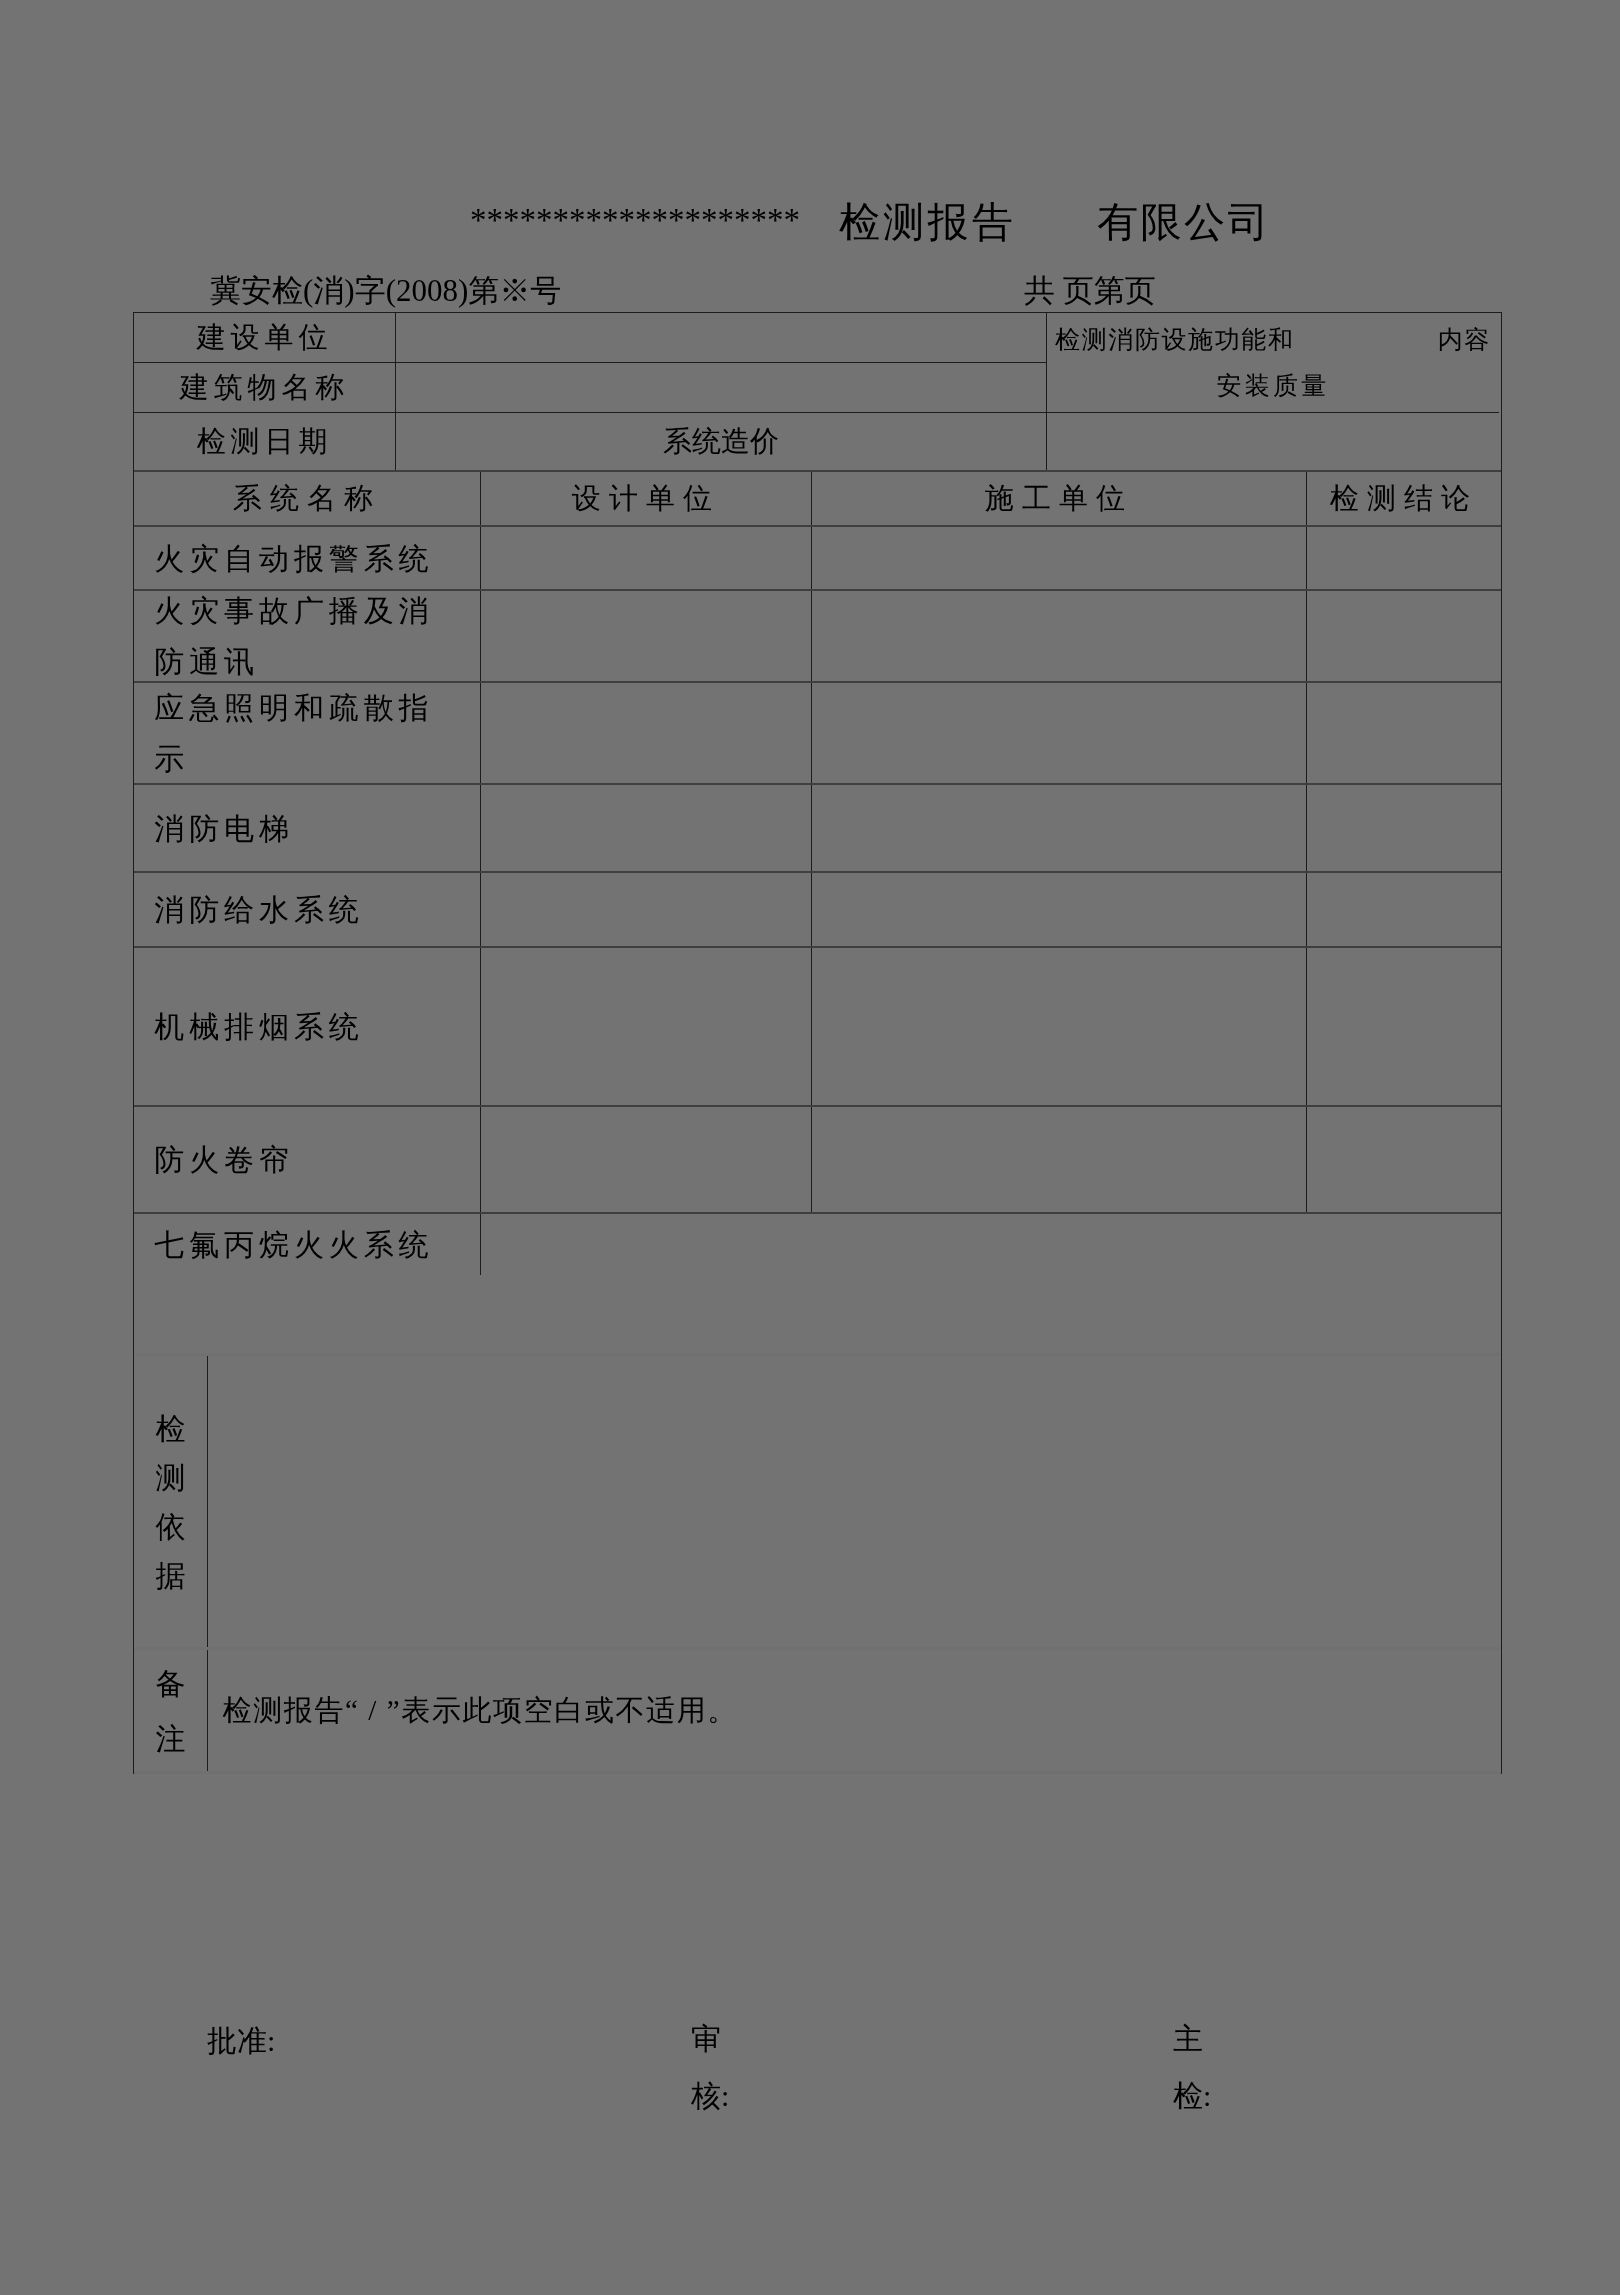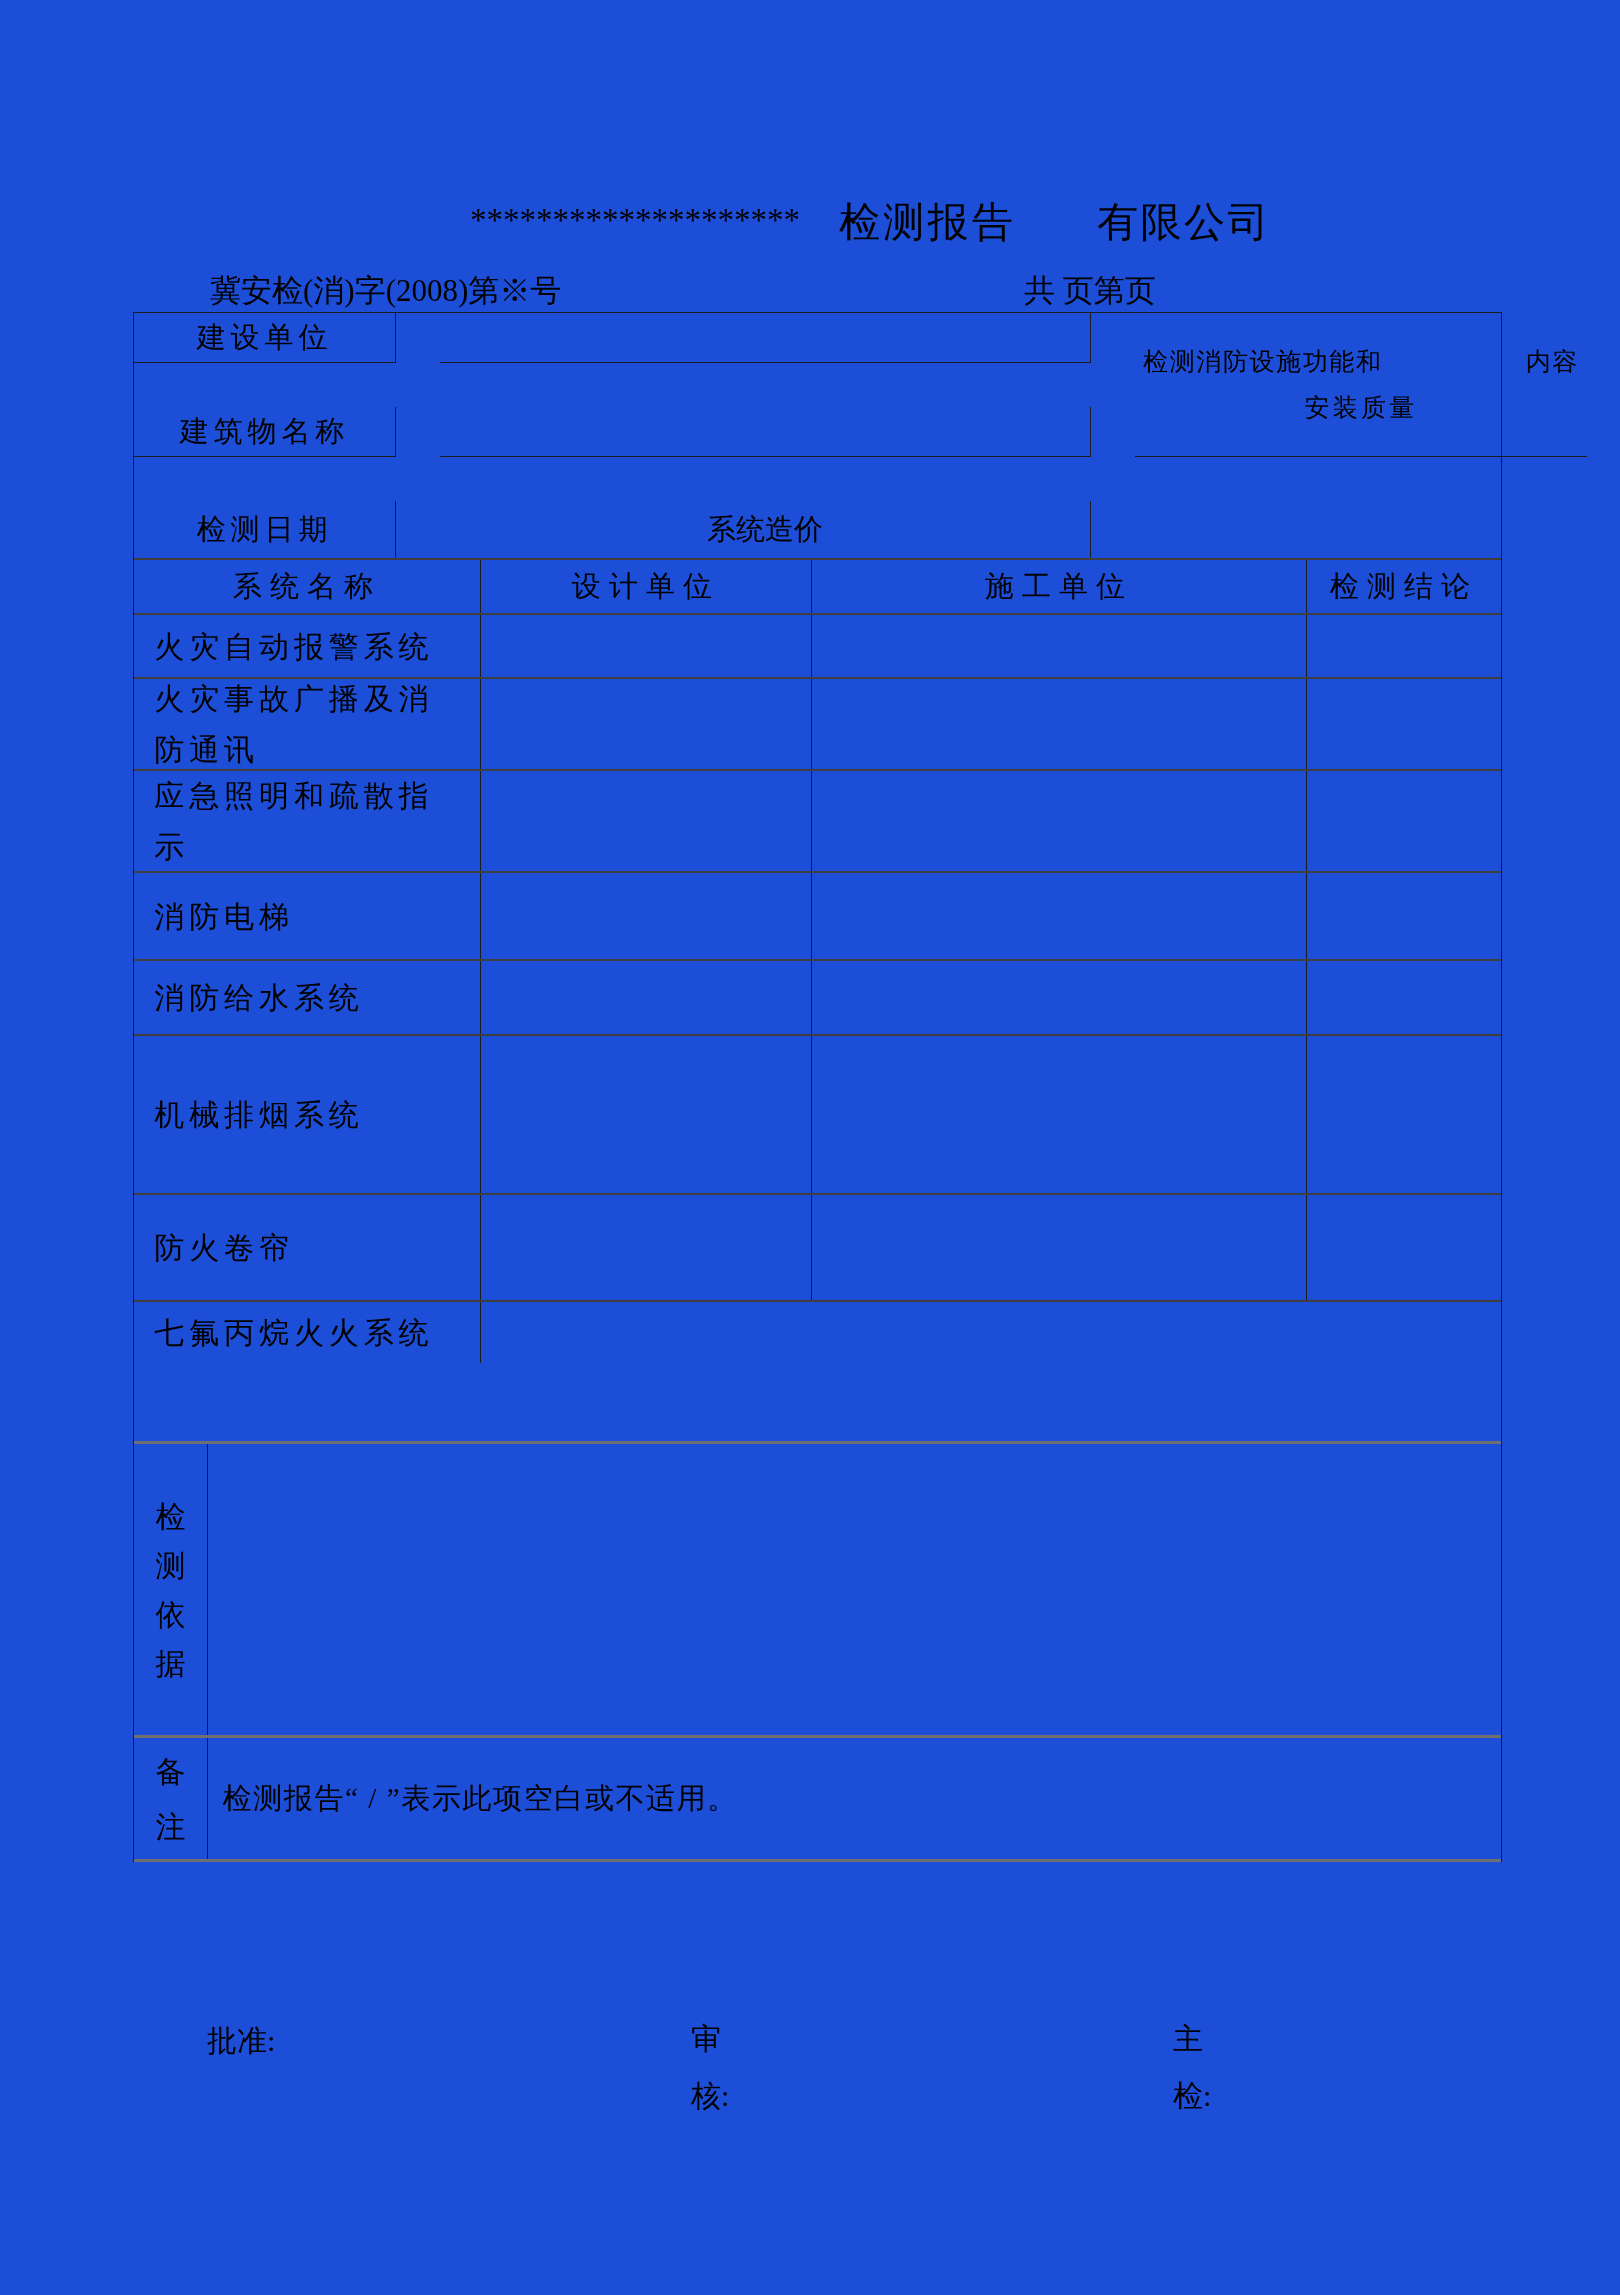--- a/index.html
+++ b/index.html
@@ -1,37 +1,37 @@
 <!DOCTYPE html>
 <html style="font-size:13px"><head>
 <meta charset="utf-8">
 <style>
   * { margin:0; padding:0; box-sizing:border-box; }
   html,body { background:#ffffff; }
   body { font-family:"Liberation Serif","DejaVu Serif",serif; color:#000; }
-  .page { position:relative; width:1620px; height:2295px; background:#1d4ed8; overflow:hidden; }
+  .page { position:relative; width:1620px; height:2295px; background:#737373; overflow:hidden; }
 
   
   .title-line { position:absolute; top:195px; left:470px; height:54px; white-space:nowrap; }
   .title-stars { font-size:33px; letter-spacing:0px; vertical-align:4.9px; }
   .title-report { font-size:41px; letter-spacing:3.3px; margin-left:39px; }
   .title-company { font-size:41px; letter-spacing:2.4px; margin-left:81px; }
 
   
   .subtitle-line { position:absolute; top:270px; left:0; width:100%; height:37px; font-size:31px; }
   .doc-number { position:absolute; left:210px; top:0; }
   .pagination { position:absolute; left:1024px; top:0; }
 
   
   .tbl { position:absolute; left:133px; top:312px; width:1369px;
          border-left:1.6px solid #1c1c1c; border-right:1.6px solid #1c1c1c; }
 
   
   .info-grid { display:grid; grid-template-columns:262px 651px 452px; grid-template-rows:50px 50px 57px;
-               border-top:1.6px solid #1c1c1c;gap:44px; }
+               border-top:1.6px solid #1c1c1c; }
   .ig { border-right:1.6px solid #1c1c1c; border-bottom:1.6px solid #1c1c1c;
         display:flex; align-items:center; justify-content:center; font-size:29px; }
   .ig.label { letter-spacing:4.9px; }
   .ig.no-b { border-bottom:none; }
   .ig.no-r { border-right:none; }
   .content-cell { grid-column:3; grid-row:1 / span 2; border-bottom:1.6px solid #1c1c1c;
                   display:flex; flex-direction:column; justify-content:center; font-size:25px; padding:0 8.1px; }
   .content-line1 { display:flex; justify-content:space-between; letter-spacing:1.6px; margin-bottom:13px; }
   .content-line2 { text-align:center; letter-spacing:3.3px; }
 

